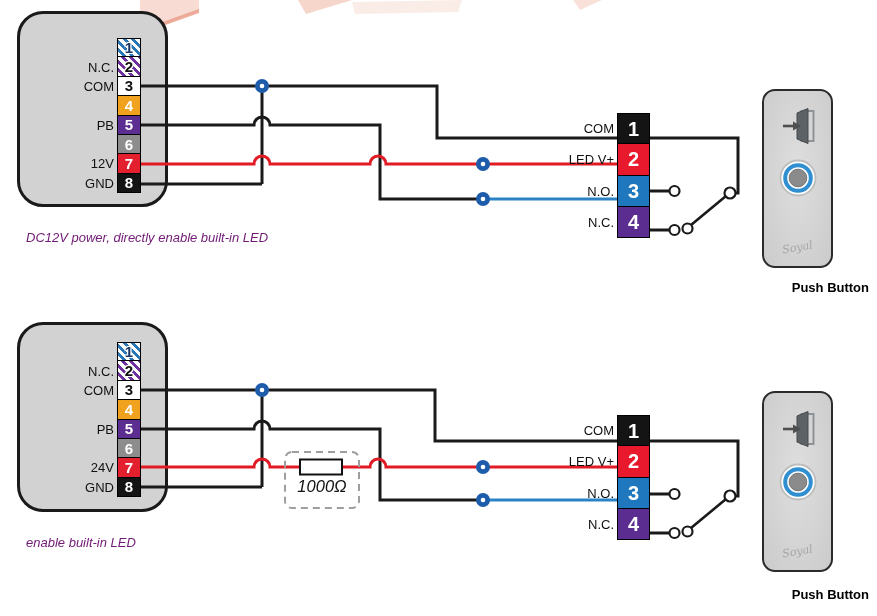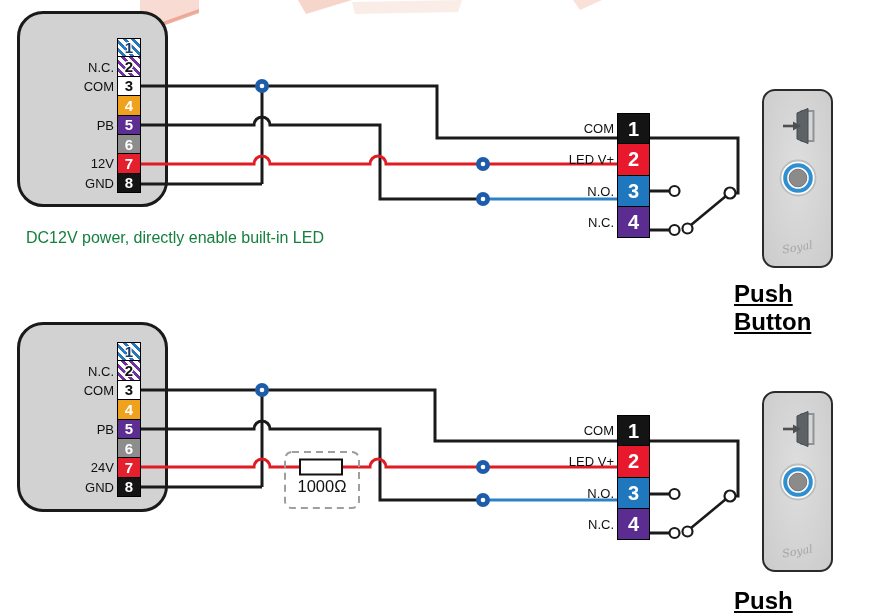--- a/index.html
+++ b/index.html
@@ -65,23 +65,23 @@
   .pbdevice{
     width:71px;background:radial-gradient(ellipse at 50% 45%,#dedede 0%,#cccccc 95%);
     border:2px solid #2b2b2b;border-radius:13px;box-sizing:border-box;
   }
   .soyal{
     position:absolute;left:0;right:0;bottom:12px;text-align:center;
     font-family:"DejaVu Serif",serif;font-style:italic;font-size:11px;
     color:#a6a6a6;transform:rotate(-10deg);
   }
   
-  .caption{font-size:16px;color:#15803d;line-height:28px;white-space:nowrap;}
-  .pbtitle{width:135px;text-align:left;font-size:24px;font-weight:bold;color:#000;text-decoration:underline;}
-  .resistor-label{width:72px;text-align:center;font-size:16.5px;color:#111;}
+  .caption{font-size:13px;color:#701a75;line-height:28px;white-space:nowrap;font-style:italic;}
+  .pbtitle{width:135px;text-align:right;font-size:13px;font-weight:bold;color:#000;}
+  .resistor-label{width:72px;text-align:center;font-size:16.5px;color:#111;font-style:italic;}
 </style>
 </head>
 <body>
 
 <div id="canvas">
 
   <svg class="abs" style="left:0;top:0" width="877" height="40">
     <polygon points="140,0 199,0 199,11 143,33 140,33" fill="#f8dcd4"></polygon>
     <polygon points="140,30 199,9 199,13 140,34" fill="#eba08c" opacity="0.85"></polygon>
     <polygon points="298,0 352,0 306,14" fill="#f2c3b4" opacity="0.7"></polygon>
@@ -248,15 +248,16 @@
       <circle cx="22" cy="22" r="8.8" fill="#8b8b8b" stroke="#767676" stroke-width="1"></circle>
     </svg>
     <div class="soyal">Soyal</div>
   </div>
 
   <div class="pbtitle abs" style="left:734px;top:280px">Push Button</div>
   <div class="pbtitle abs" style="left:734px;top:587px">Push Button</div>
 
   <div class="caption abs" style="left:26px;top:224px">DC12V power, directly enable built-in LED</div>
   <div class="caption abs" style="left:26px;top:529px">
+    <div>enable built-in LED</div>
   </div>
 
 </div>
 
 </body></html>

